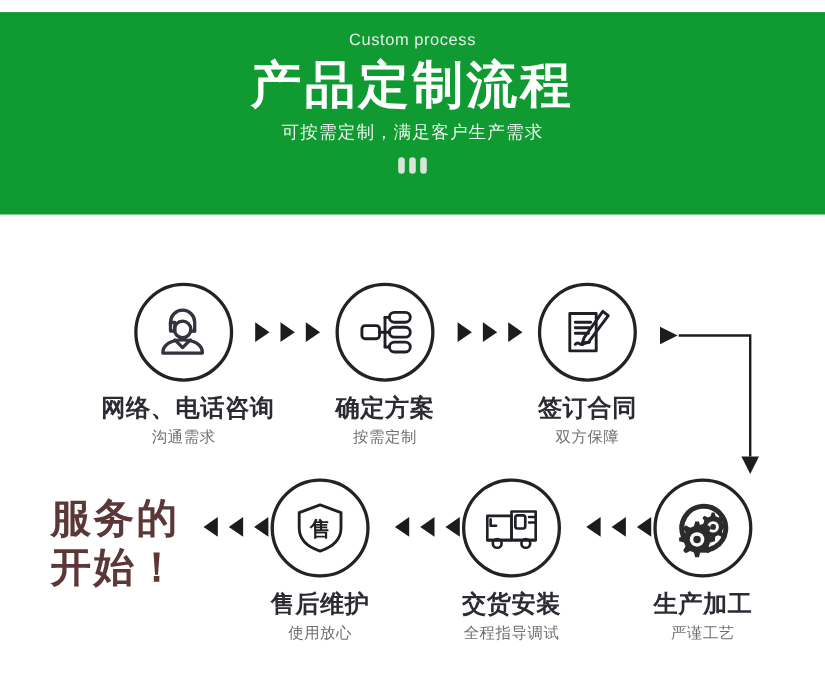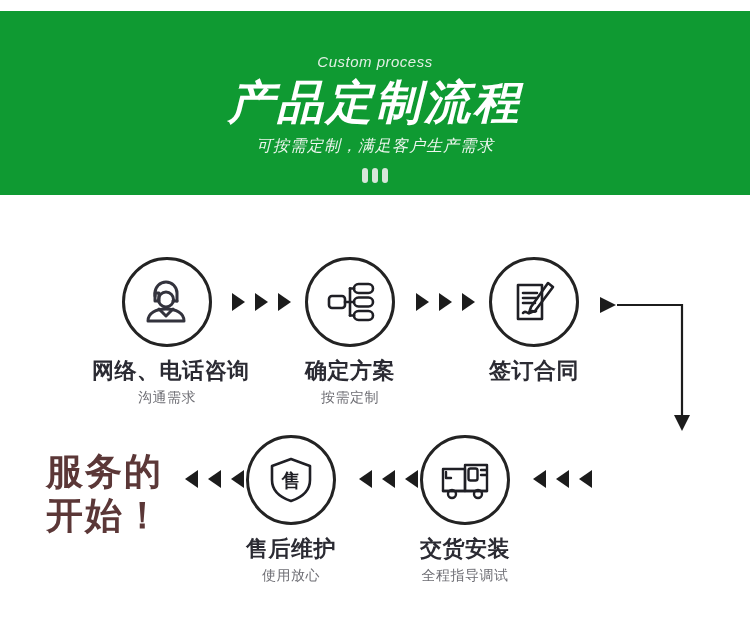--- a/index.html
+++ b/index.html
@@ -21,22 +21,21 @@
     left: 0;
     top: 11px;
     width: 750px;
     height: 184px;
     background: #0f9a32;
     display: flex;
     flex-direction: column;
     align-items: center;
     justify-content: flex-start;
     box-sizing: border-box;
-    padding-top: 43px;
-    font-style: italic;
+    padding-top: 18px;
   }
   .banner-eyebrow {
     font-size: 15px;
     letter-spacing: 0.5px;
     color: #e2efe4;
     line-height: 1;
     margin-bottom: 8px;
   }
   .banner-title {
     font-size: 46px;
@@ -220,20 +219,21 @@
   <div class="node" style="left:459px; top:62px;">
     <div class="circle">
       <svg width="54" height="54" viewBox="0 0 54 54" fill="none" stroke="#1f1f25" stroke-width="2.6" stroke-linecap="round" stroke-linejoin="round">
         <path d="M11 10 h24 v34 h-24 z"></path>
         <path d="M16 18 h14 M16 23 h14 M16 28 h12"></path>
         <path d="M16 38 c3-4 5 3 8 -1 c2-2.5 3 1 5 -1"></path>
         <path d="M41 8 l5 4 l-18 24 l-6 2 l2 -6 z"></path>
       </svg>
     </div>
     <div class="node-title">签订合同</div>
+    <div class="node-sub">双方保障</div>
   </div>
 
   <div class="connector">
     <svg width="96" height="142" viewBox="0 0 96 142" fill="none">
       <path d="M21 14 H86 V124" stroke="#1c1c1c" stroke-width="2.2" fill="none"></path>
       <polygon points="4,6 20,14 4,22" fill="#1c1c1c"></polygon>
       <polygon points="78,124 94,124 86,140" fill="#1c1c1c"></polygon>
     </svg>
   </div>
 
@@ -281,14 +281,33 @@
     <div class="node-title">交货安装</div>
     <div class="node-sub">全程指导调试</div>
   </div>
 
   <div class="arrows" style="left:533px; top:275px;">
     <span class="tri-l"></span>
     <span class="tri-l"></span>
     <span class="tri-l"></span>
   </div>
 
+  <div class="node" style="left:564px; top:240px;">
+    <div class="circle">
+      <svg width="56" height="56" viewBox="0 0 56 56" fill="none">
+        <path d="M10 35 A20 20 0 1 1 22 47" stroke="#2b2b2b" stroke-width="4.5" fill="none" stroke-linecap="round"></path>
+        <g fill="#2b2b2b">
+          <path d="M36 14 l2.6 .0 l.9 3.4 l2.6 1.1 l3.1-1.7 l1.8 1.8 l-1.7 3.1 l1.1 2.6 l3.4 .9 l0 2.6 l-3.4 .9 l-1.1 2.6 l1.7 3.1 l-1.8 1.8 l-3.1-1.7 l-2.6 1.1 l-.9 3.4 l-2.6 0 l-.9-3.4 l-2.6-1.1 l-3.1 1.7 l-1.8-1.8 l1.7-3.1 l-1.1-2.6 l-3.4-.9 l0-2.6 l3.4-.9 l1.1-2.6 l-1.7-3.1 l1.8-1.8 l3.1 1.7 l2.6-1.1 z"></path>
+        </g>
+        <circle cx="37.3" cy="27" r="5.2" fill="#ffffff"></circle>
+        <circle cx="37.3" cy="27" r="2.6" fill="#2b2b2b"></circle>
+        <g fill="#2b2b2b">
+          <path d="M21 22 l3.4 0 l1.2 4.4 l3.4 1.4 l4-2.2 l2.4 2.4 l-2.2 4 l1.4 3.4 l4.4 1.2 l0 3.4 l-4.4 1.2 l-1.4 3.4 l2.2 4 l-2.4 2.4 l-4-2.2 l-3.4 1.4 l-1.2 4.4 l-3.4 0 l-1.2-4.4 l-3.4-1.4 l-4 2.2 l-2.4-2.4 l2.2-4 l-1.4-3.4 l-4.4-1.2 l0-3.4 l4.4-1.2 l1.4-3.4 l-2.2-4 l2.4-2.4 l4 2.2 l3.4-1.4 z"></path>
+        </g>
+        <circle cx="22.7" cy="38.4" r="6.6" fill="#ffffff"></circle>
+        <circle cx="22.7" cy="38.4" r="3.4" fill="#2b2b2b"></circle>
+      </svg>
+    </div>
+    <div class="node-title">生产加工</div>
+    <div class="node-sub">严谨工艺</div>
+  </div>
 
 </div>
 
 </body></html>

